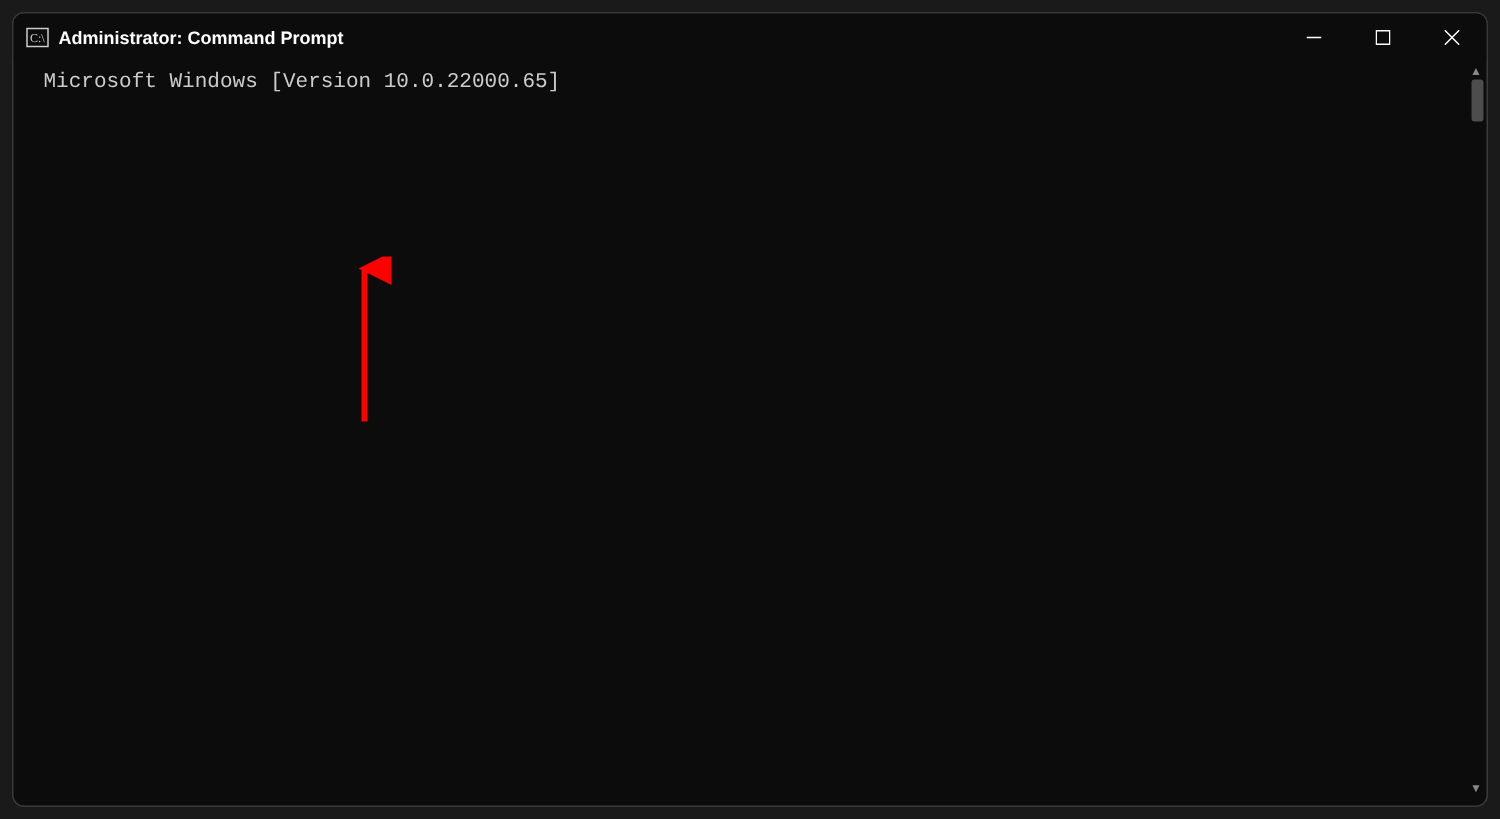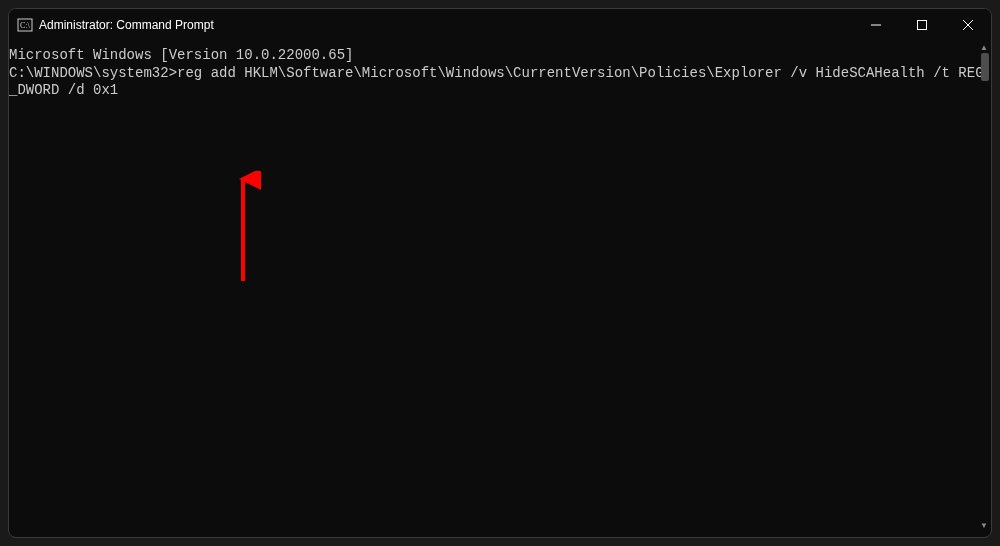--- a/index.html
+++ b/index.html
@@ -44,38 +44,38 @@
     .app-icon {
       width: 16px;
       height: 16px;
       display: flex;
       align-items: center;
       justify-content: center;
     }
     .title-text {
       color: #ffffff;
       font-size: 12px;
-      font-weight: 400;
+      font-weight: 700;
     }
     .window-controls {
       display: flex;
       height: 100%;
     }
     .window-control {
       width: 46px;
       height: 32px;
       display: flex;
       align-items: center;
       justify-content: center;
       color: #ffffff;
       cursor: pointer;
     }
     .terminal-body {
       flex: 1;
-      padding: 6px 0;
+      padding: 6px 20px;
       font-family: Consolas, 'Courier New', monospace;
       font-size: 14px;
       color: #cccccc;
       line-height: 1.25;
       position: relative;
       overflow: hidden;
     }
     .terminal-line {
       white-space: pre-wrap;
       word-break: break-all;
@@ -146,21 +146,20 @@
           <line x1="0" y1="0" x2="10" y2="10" stroke="#ffffff" stroke-width="1"></line>
           <line x1="10" y1="0" x2="0" y2="10" stroke="#ffffff" stroke-width="1"></line>
         </svg>
       </div>
     </div>
   </div>
 
   <div class="terminal-body">
     <div class="terminal-line">Microsoft Windows [Version 10.0.22000.65]</div>
     <div class="terminal-line"></div>
-    <div class="terminal-line">C:\WINDOWS\system32&gt;reg add HKLM\Software\Microsoft\Windows\CurrentVersion\Policies\Explorer /v HideSCAHealth /t REG_DWORD /d 0x1</div>
 
     <svg class="annotation-arrow" width="30" height="120">
       <defs>
         <marker id="arrowhead" markerWidth="8" markerHeight="8" refX="4" refY="1" orient="auto">
           <polygon points="0 8, 4 0, 8 8" fill="#ff0000"></polygon>
         </marker>
       </defs>
       <line x1="12" y1="110" x2="12" y2="8" stroke="#ff0000" stroke-width="4" marker-end="url(#arrowhead)"></line>
     </svg>
   </div>

